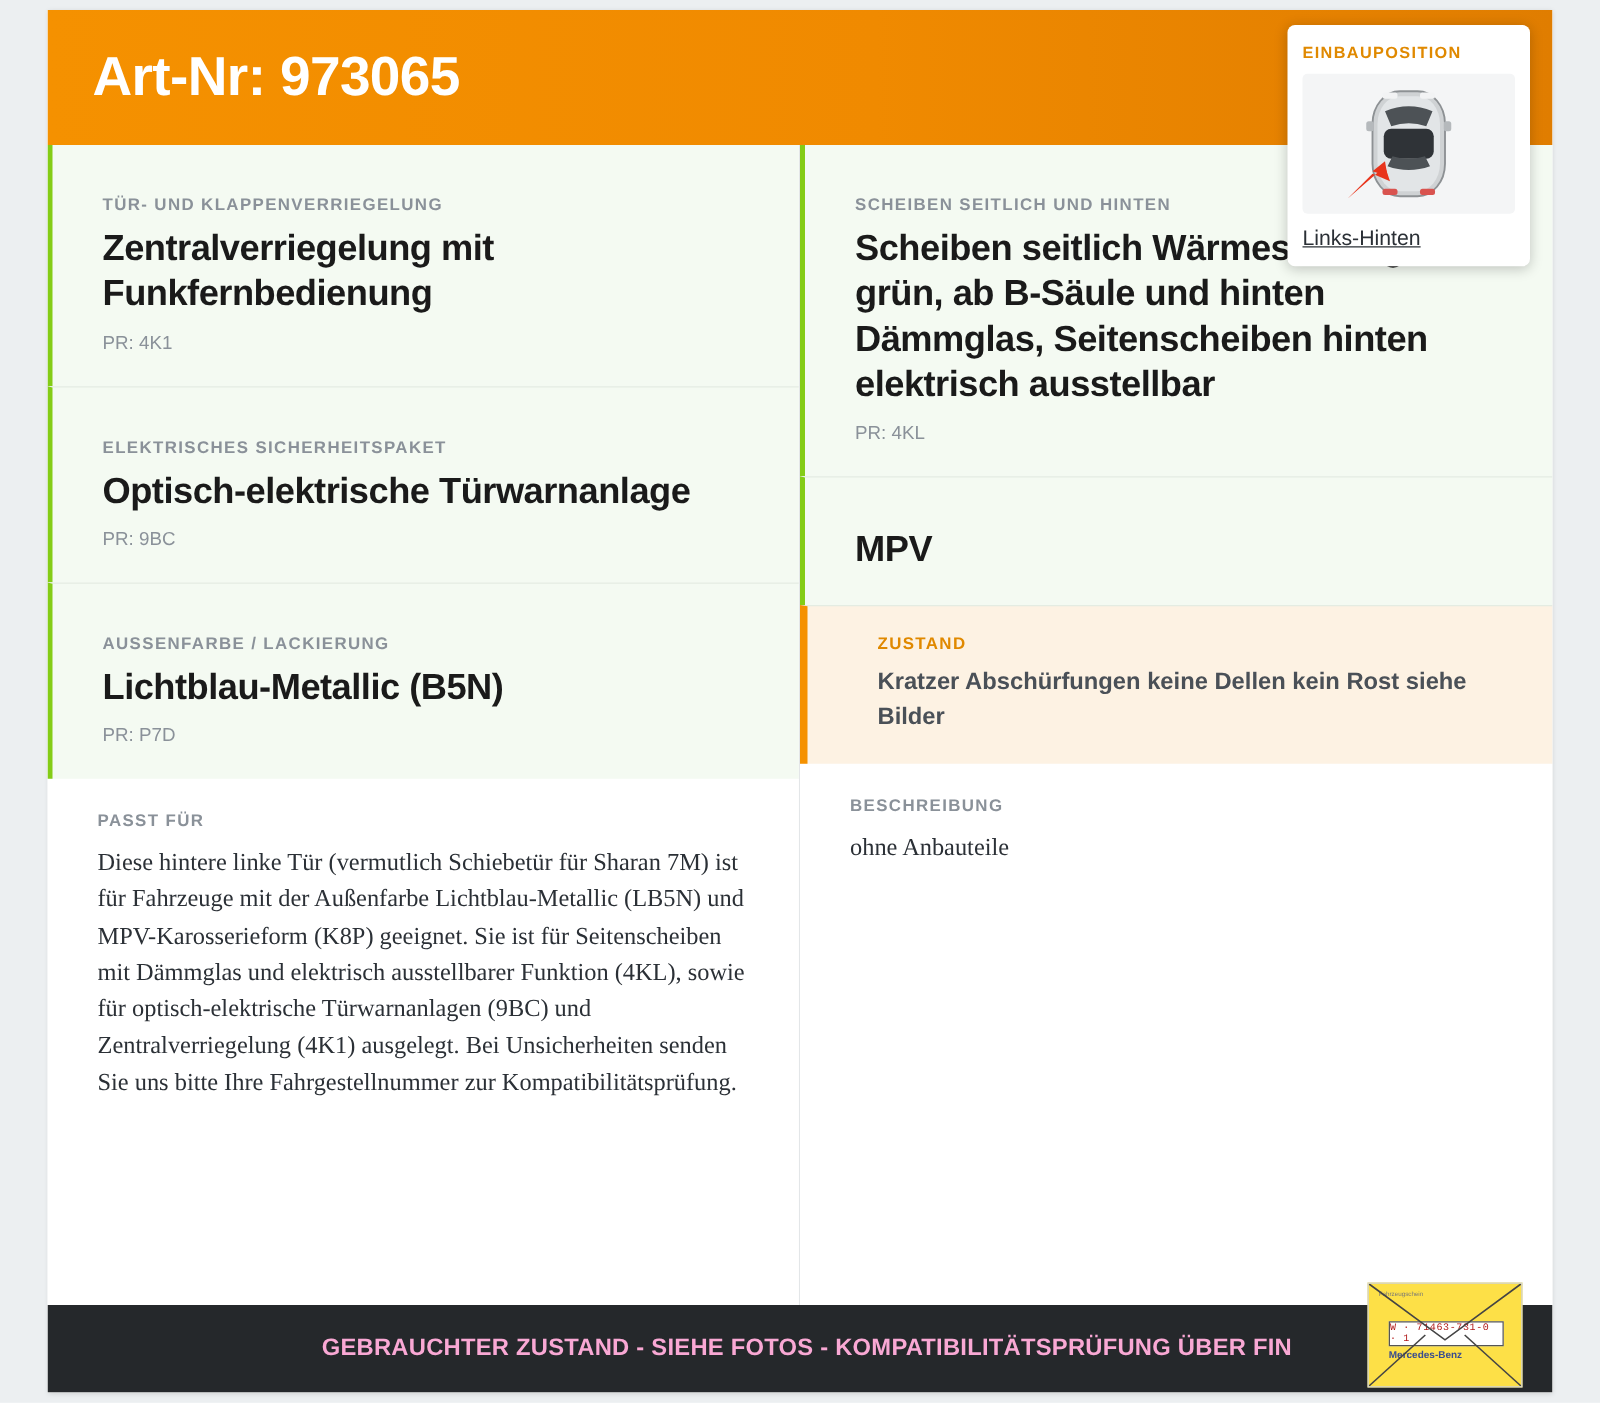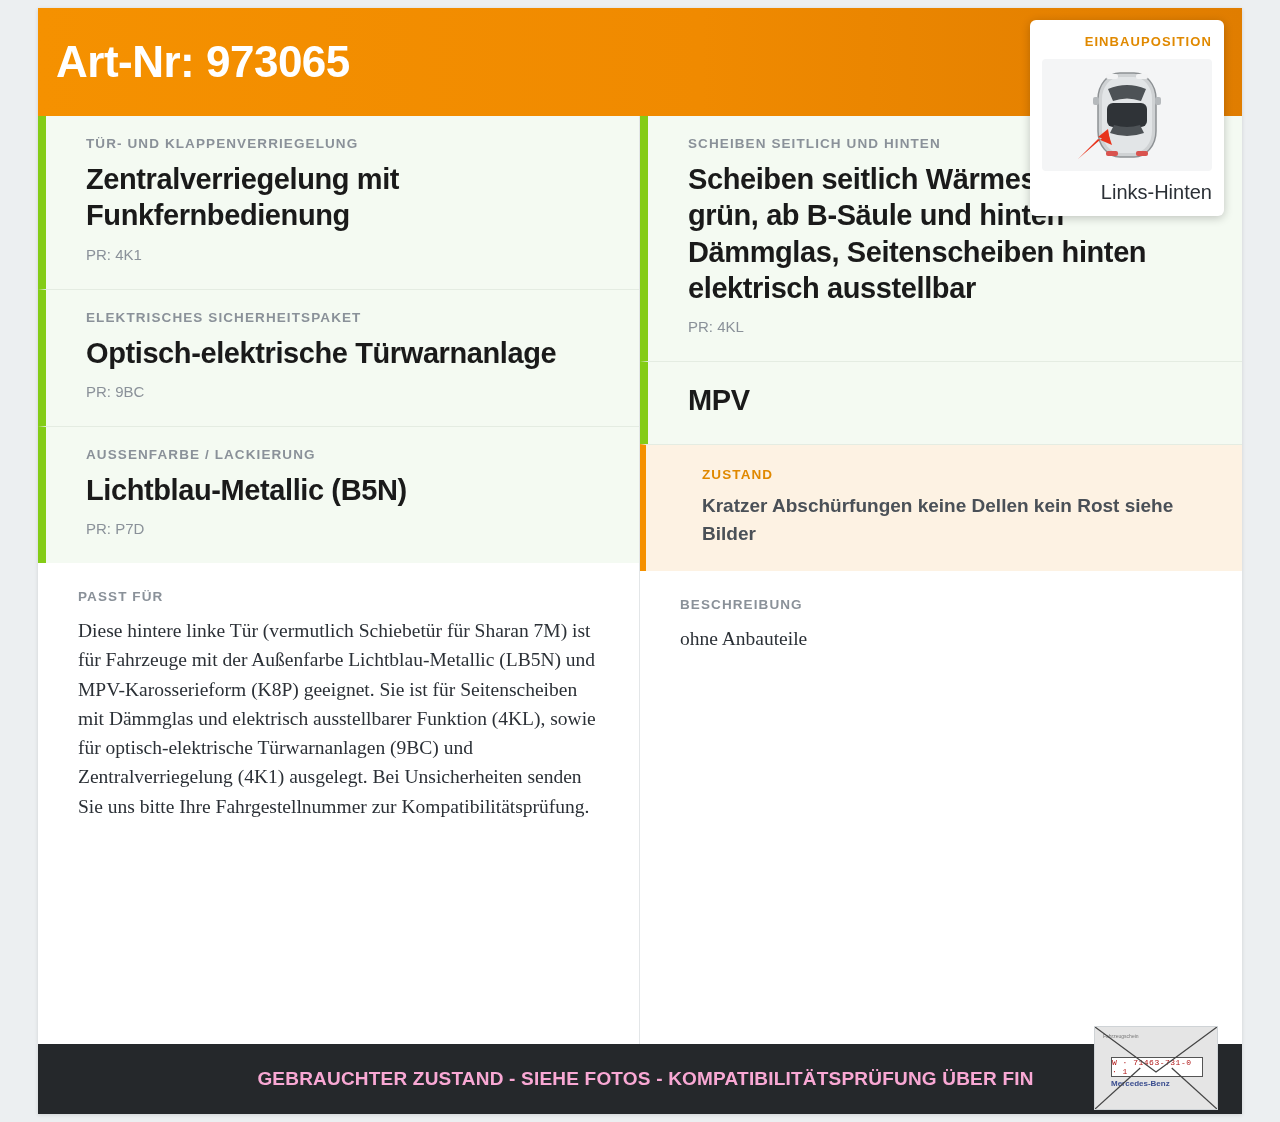--- a/index.html
+++ b/index.html
@@ -22,21 +22,21 @@
     box-shadow: 0 1px 4px rgba(0,0,0,0.12);
     overflow: hidden;
   }
 
   
   .header {
     height: 108px;
     background: linear-gradient(90deg, #f59100 0%, #f08a00 55%, #e07d00 100%);
     display: flex;
     align-items: center;
-    padding: 0 18px;
+    padding: 0 36px;
   }
   .header-title {
     color: #ffffff;
     font-size: 44px;
     font-weight: bold;
     letter-spacing: -0.5px;
     line-height: 1;
   }
 
   
@@ -48,22 +48,22 @@
   .col {
     width: 602px;
     display: flex;
     flex-direction: column;
   }
   .col-left { border-right: 1px solid #e3e6e8; }
 
   
   .card {
     background: #f4faf2;
-    border-left: 8px solid #84cc16;
-    padding: 20px 40px 26px 40px;
+    border-left: 4px solid #84cc16;
+    padding: 40px 40px 26px 40px;
     position: relative;
   }
   .card + .card { border-top: 1px solid #e4ece2; }
   .card-kicker {
     font-size: 13.5px;
     font-weight: bold;
     letter-spacing: 1.1px;
     color: #8a9199;
     text-transform: uppercase;
     margin-bottom: 10px;
@@ -118,21 +118,21 @@
 
   
   .einbau {
     position: absolute;
     right: 18px; top: 12px;
     width: 194px;
     background: #ffffff;
     border-radius: 6px;
     box-shadow: 0 2px 10px rgba(0,0,0,0.22);
     padding: 14px 12px 12px 12px;
-    text-align: right;
+    text-align: left;
     z-index: 20;
     margin-left: 22px;
   }
   .einbau-title {
     font-size: 13px;
     font-weight: bold;
     letter-spacing: 1.1px;
     color: #e08900;
     text-transform: uppercase;
     margin-bottom: 10px;
@@ -141,22 +141,23 @@
     background: #f4f5f6;
     border-radius: 4px;
     height: 112px;
     display: flex;
     align-items: center;
     justify-content: center;
     position: relative;
   }
   .einbau-label {
     margin-top: 10px;
-    font-size: 20px;
+    font-size: 17px;
     color: #2b3036;
+    text-decoration: underline;
   }
 
   
   .footer {
     height: 70px;
     background: #25282b;
     display: flex;
     align-items: center;
     justify-content: center;
     position: relative;
@@ -165,21 +166,21 @@
     color: #f9a8d4;
     font-size: 19px;
     font-weight: bold;
     letter-spacing: 0.2px;
     margin-left: 11px;
   }
   .footer-stamp {
     position: absolute;
     right: 24px; top: -18px;
     width: 124px; height: 84px;
-    background: #e5e5e5;
+    background: #fde047;
     border: 1px solid #cfd3d6;
   }
   .stamp-inner {
     position: absolute;
     inset: 0;
     overflow: hidden;
   }
   .stamp-plate {
     position: absolute;
     left: 16px; top: 30px;

